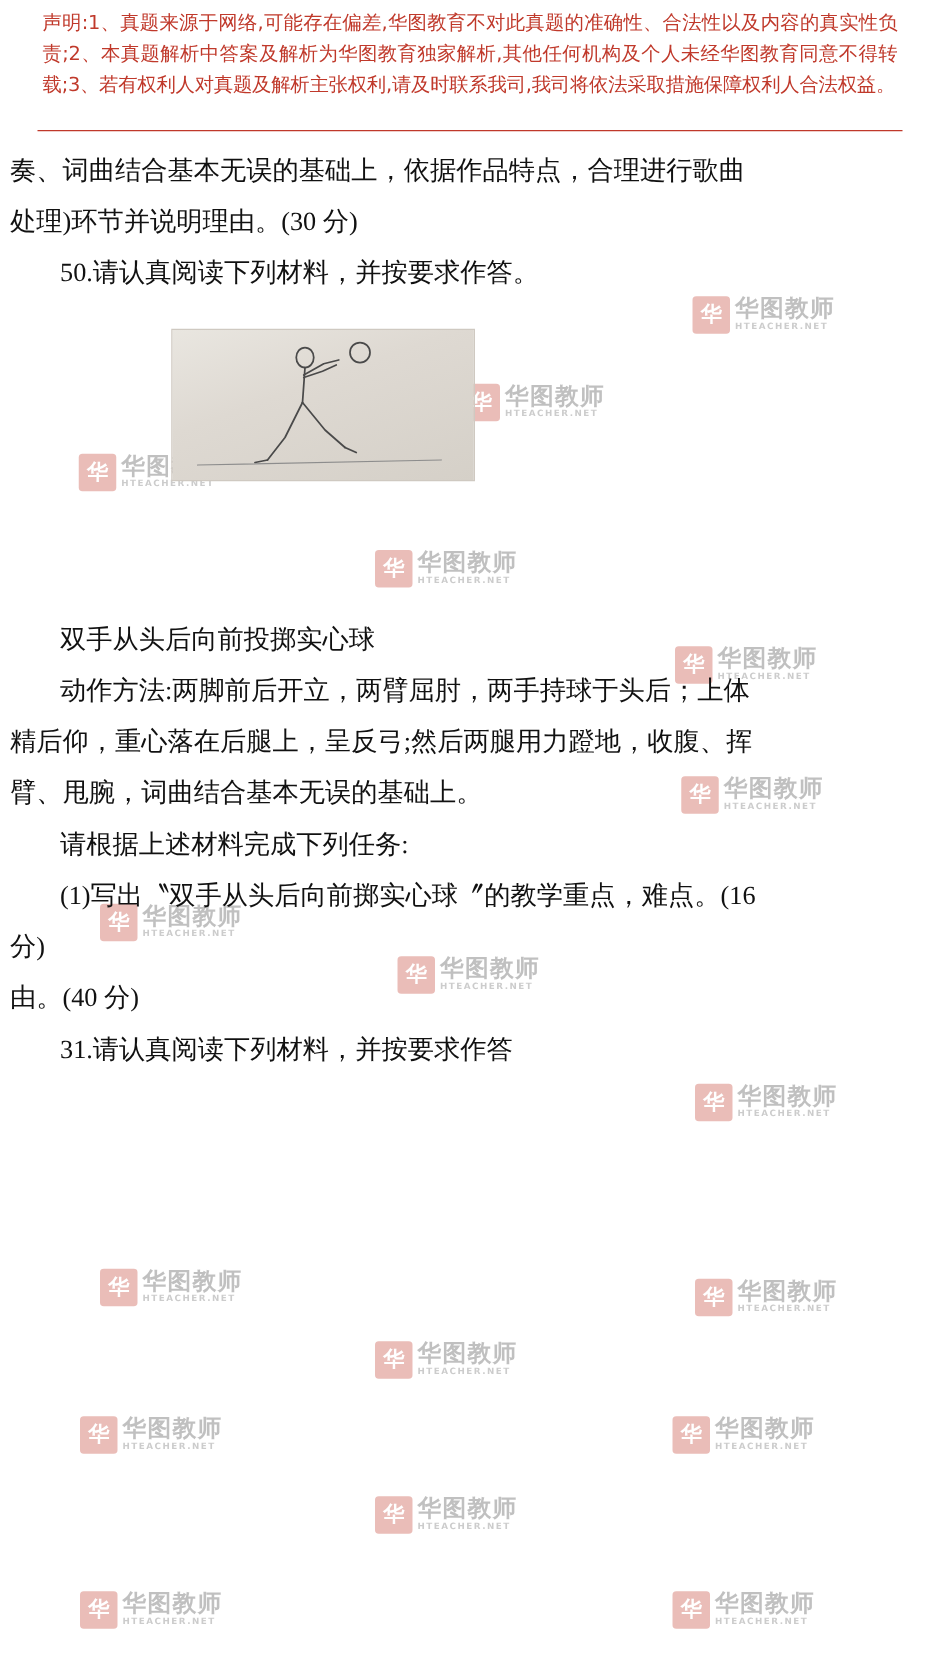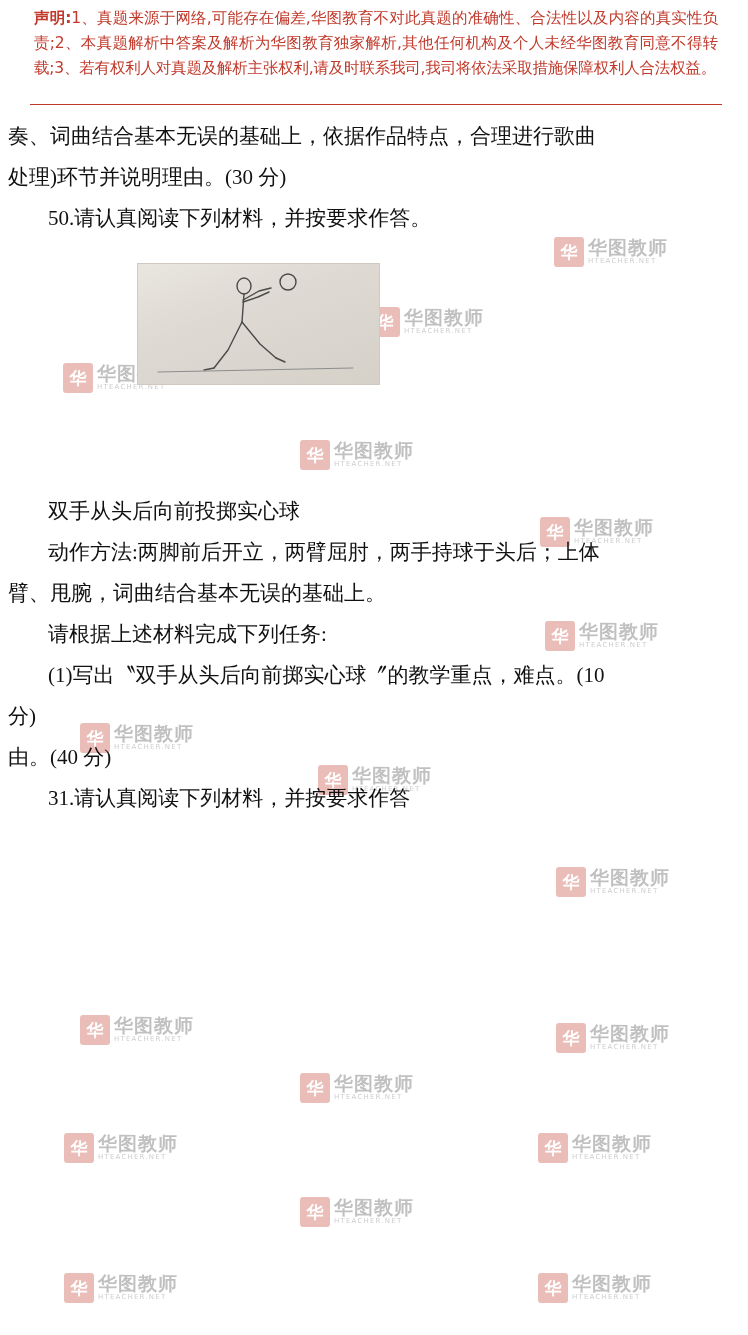--- a/index.html
+++ b/index.html
@@ -30,21 +30,21 @@
     width: 684px;
     color: #c0392b;
     font-size: 15.5px;
     line-height: 1.62;
     text-align: justify;
     font-family: "DejaVu Sans", "Liberation Sans", sans-serif;
     letter-spacing: -0.2px;
     z-index: 5;
   }
   .disclaimer b {
-    font-weight: bold;
+    font-weight: normal;
     margin-top: 31px;
   }
   .disclaimer-rule {
     position: absolute;
     top: 104px;
     left: 30px;
     width: 692px;
     height: 1px;
     background: #c0392b;
     z-index: 5;
@@ -123,42 +123,44 @@
     font-family: "DejaVu Sans", "Liberation Sans", sans-serif;
     line-height: 1.05;
     letter-spacing: 1px;
   }
   .wm .wm-sub {
     font-size: 7px;
     color: #666;
     font-family: "DejaVu Sans", "Liberation Sans", sans-serif;
     letter-spacing: 1.2px;
     line-height: 1.1;
+    font-weight: bold;
   }
 </style>
 </head>
 <body>
 
 <div class="page">
 
   <div class="disclaimer"><b>声明:</b><span>1、真题来源于网络,可能存在偏差,华图教育不对此真题的准确性、合法性以及内容的真实性负责;2、本真题解析中答案及解析为华图教育独家解析,其他任何机构及个人未经华图教育同意不得转载;3、若有权利人对真题及解析主张权利,请及时联系我司,我司将依法采取措施保障权利人合法权益。</span></div>
   <div class="disclaimer-rule"></div>
 
   <div class="content">
     <div class="line">奏、词曲结合基本无误的基础上，依据作品特点，合理进行歌曲</div>
     <div class="line">处理)环节并说明理由。(30 分)</div>
     <div class="line indent">50.请认真阅读下列材料，并按要求作答。</div>
 
     <div style="height:252px"></div>
 
     <div class="line indent">双手从头后向前投掷实心球</div>
     <div class="line indent">动作方法:两脚前后开立，两臂屈肘，两手持球于头后；上体</div>
+    <div class="line">精后仰，重心落在后腿上，呈反弓;然后两腿用力蹬地，收腹、挥</div>
     <div class="line">臂、甩腕，词曲结合基本无误的基础上。</div>
     <div class="line indent">请根据上述材料完成下列任务:</div>
-    <div class="line indent">(1)写出〝双手从头后向前掷实心球〞的教学重点，难点。(10</div>
+    <div class="line indent">(1)写出〝双手从头后向前掷实心球〞的教学重点，难点。(16</div>
     <div class="line">分)</div>
     <div class="line">由。(40 分)</div>
     <div class="line indent">31.请认真阅读下列材料，并按要求作答</div>
   </div>
 
   <div class="figure">
     <svg width="241" height="120" viewBox="0 0 241 120" xmlns="http://www.w3.org/2000/svg">
       <g stroke="#4a4a4a" stroke-width="1.4" fill="none" stroke-linecap="round" stroke-linejoin="round">
 
         <ellipse cx="106" cy="22" rx="7" ry="8"></ellipse>

